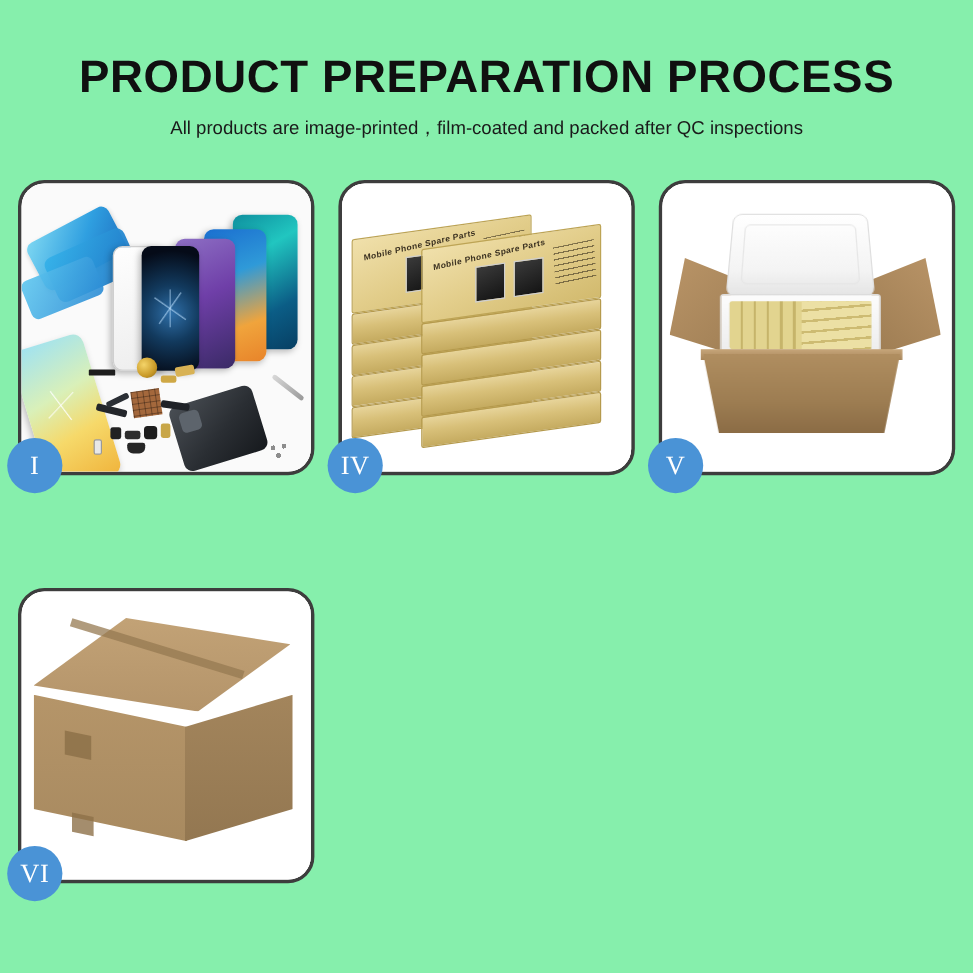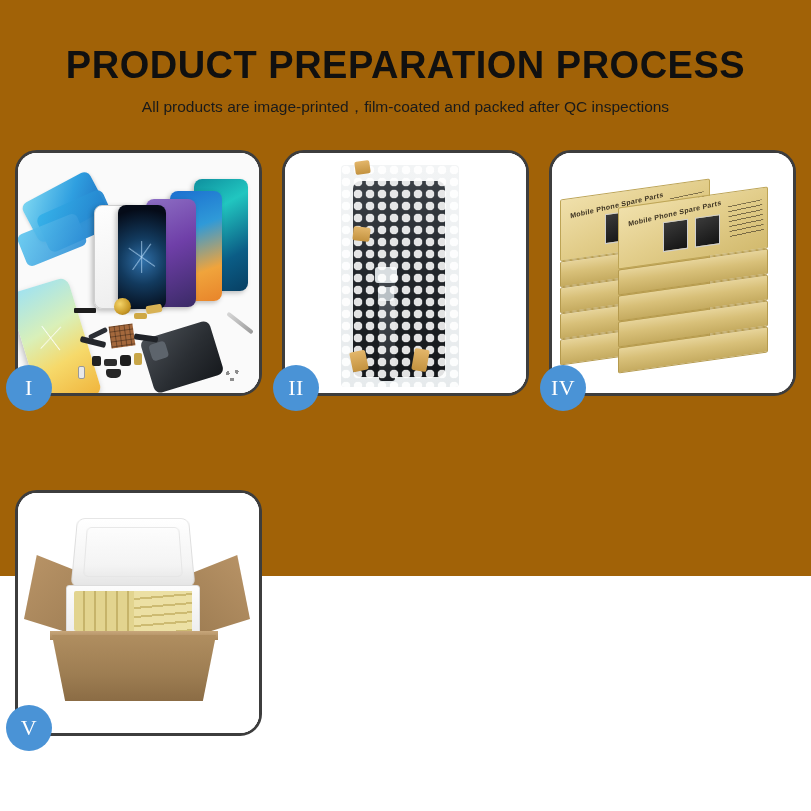--- a/index.html
+++ b/index.html
@@ -8,22 +8,22 @@
     width: 811px;
     height: 811px;
     background: #ffffff;
     font-family: "Liberation Sans", sans-serif;
     overflow: hidden;
   }
 
   .page {
     position: relative;
     width: 811px;
-    height: 576px;
-    background: #a16207;
+    height: 811px;
+    background: #86efac;
   }
 
   
   .header {
     position: absolute;
     top: 46px;
     left: 0;
     width: 811px;
     text-align: center;
   }
@@ -431,39 +431,20 @@
           <div class="part-sm4"></div>
           <div class="part-sm5"></div>
           <div class="part-sm6"></div>
           <div class="tweezers"></div>
           <div class="screws"></div>
         </div>
       </div>
       <div class="badge">I</div>
     </div>
 
-    <div class="panel">
-      <div class="panel-inner">
-        <div class="bw-bg">
-          <div class="bw-pack">
-            <div class="bw-inner">
-              <div class="bw-strip"></div>
-              <div class="bw-conn1"></div>
-              <div class="bw-conn2"></div>
-            </div>
-            <div class="bw-bubbles"></div>
-          </div>
-          <div class="tape tape-1"></div>
-          <div class="tape tape-2"></div>
-          <div class="tape tape-3"></div>
-          <div class="tape tape-4"></div>
-        </div>
-      </div>
-      <div class="badge">II</div>
-    </div>
 
 
     <div class="panel">
       <div class="panel-inner">
         <div class="sb-bg">
           <div class="stack">
             <div class="sbox sbox-back" style="top:150px"></div>
             <div class="sbox sbox-back" style="top:124px"></div>
             <div class="sbox sbox-back" style="top:98px"></div>
             <div class="sbox sbox-back" style="top:72px"></div>
@@ -498,15 +479,28 @@
           <div class="cf-foam-box"></div>
           <div class="cf-contents"></div>
           <div class="cf-contents-r"></div>
           <div class="cf-rim"></div>
           <div class="cf-body"></div>
         </div>
       </div>
       <div class="badge">V</div>
     </div>
 
+    <div class="panel">
+      <div class="panel-inner">
+        <div class="sc-bg">
+          <div class="sc-top"></div>
+          <div class="sc-front"></div>
+          <div class="sc-side"></div>
+          <div class="sc-tapeline"></div>
+          <div class="sc-patch1"></div>
+          <div class="sc-patch2"></div>
+        </div>
+      </div>
+      <div class="badge">VI</div>
+    </div>
 
   </div>
 </div>
 
 </body></html>

